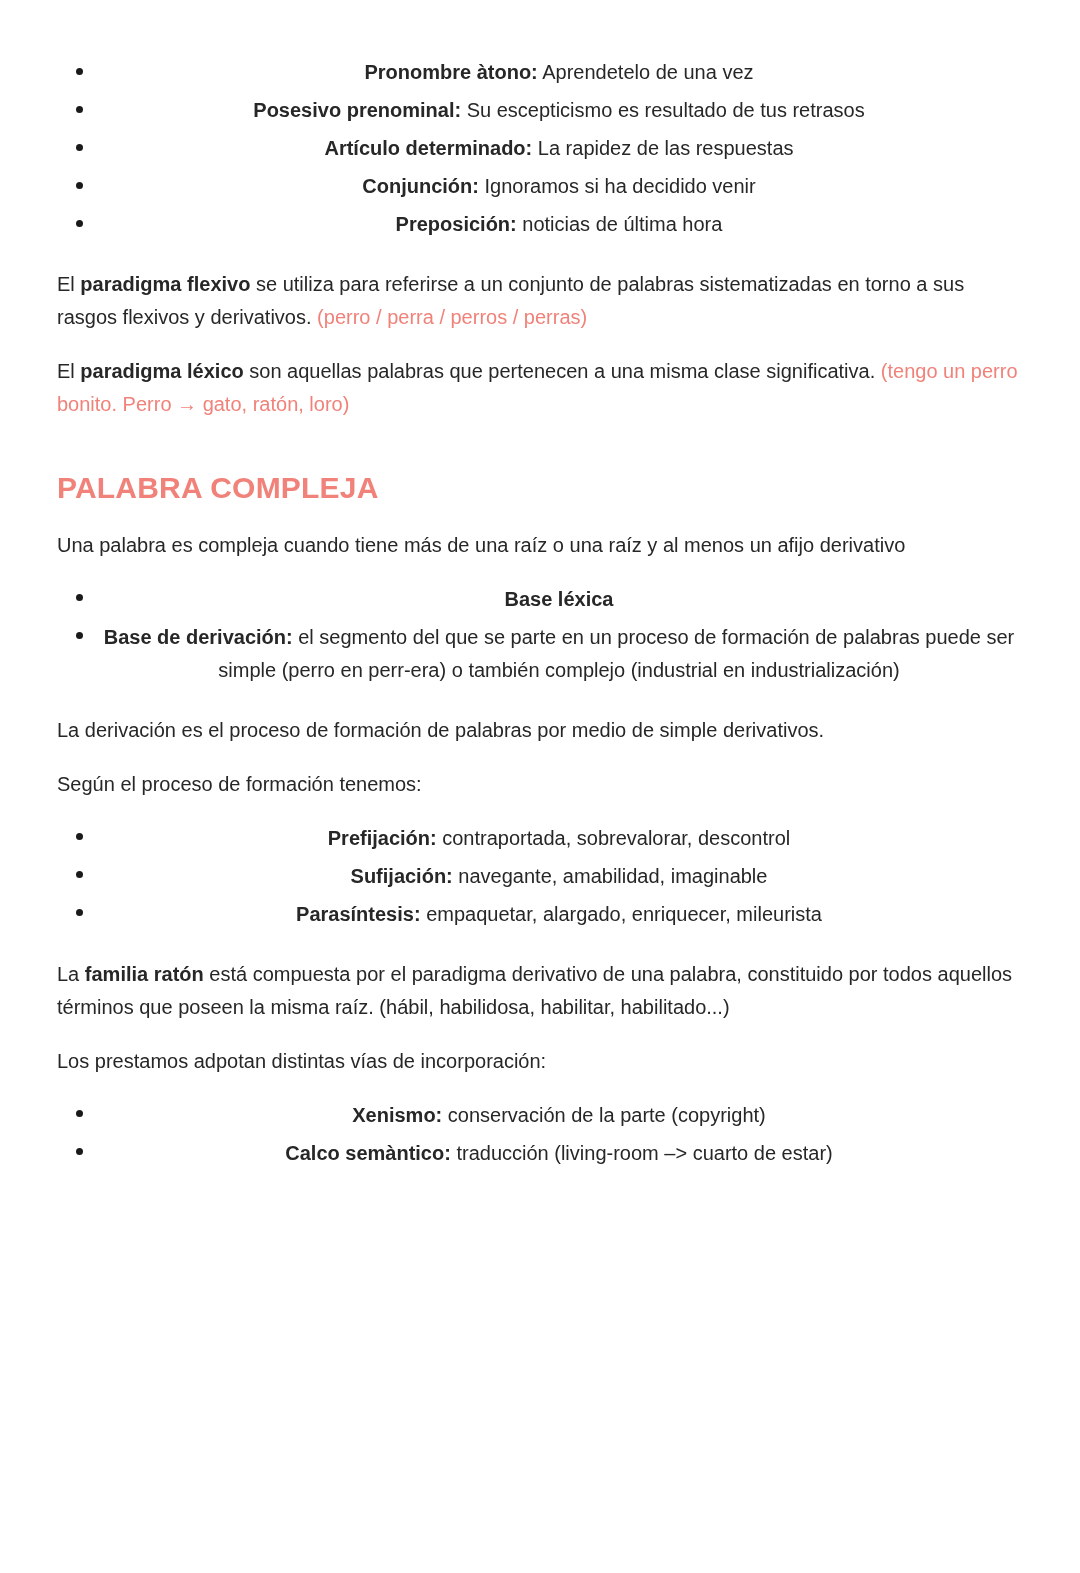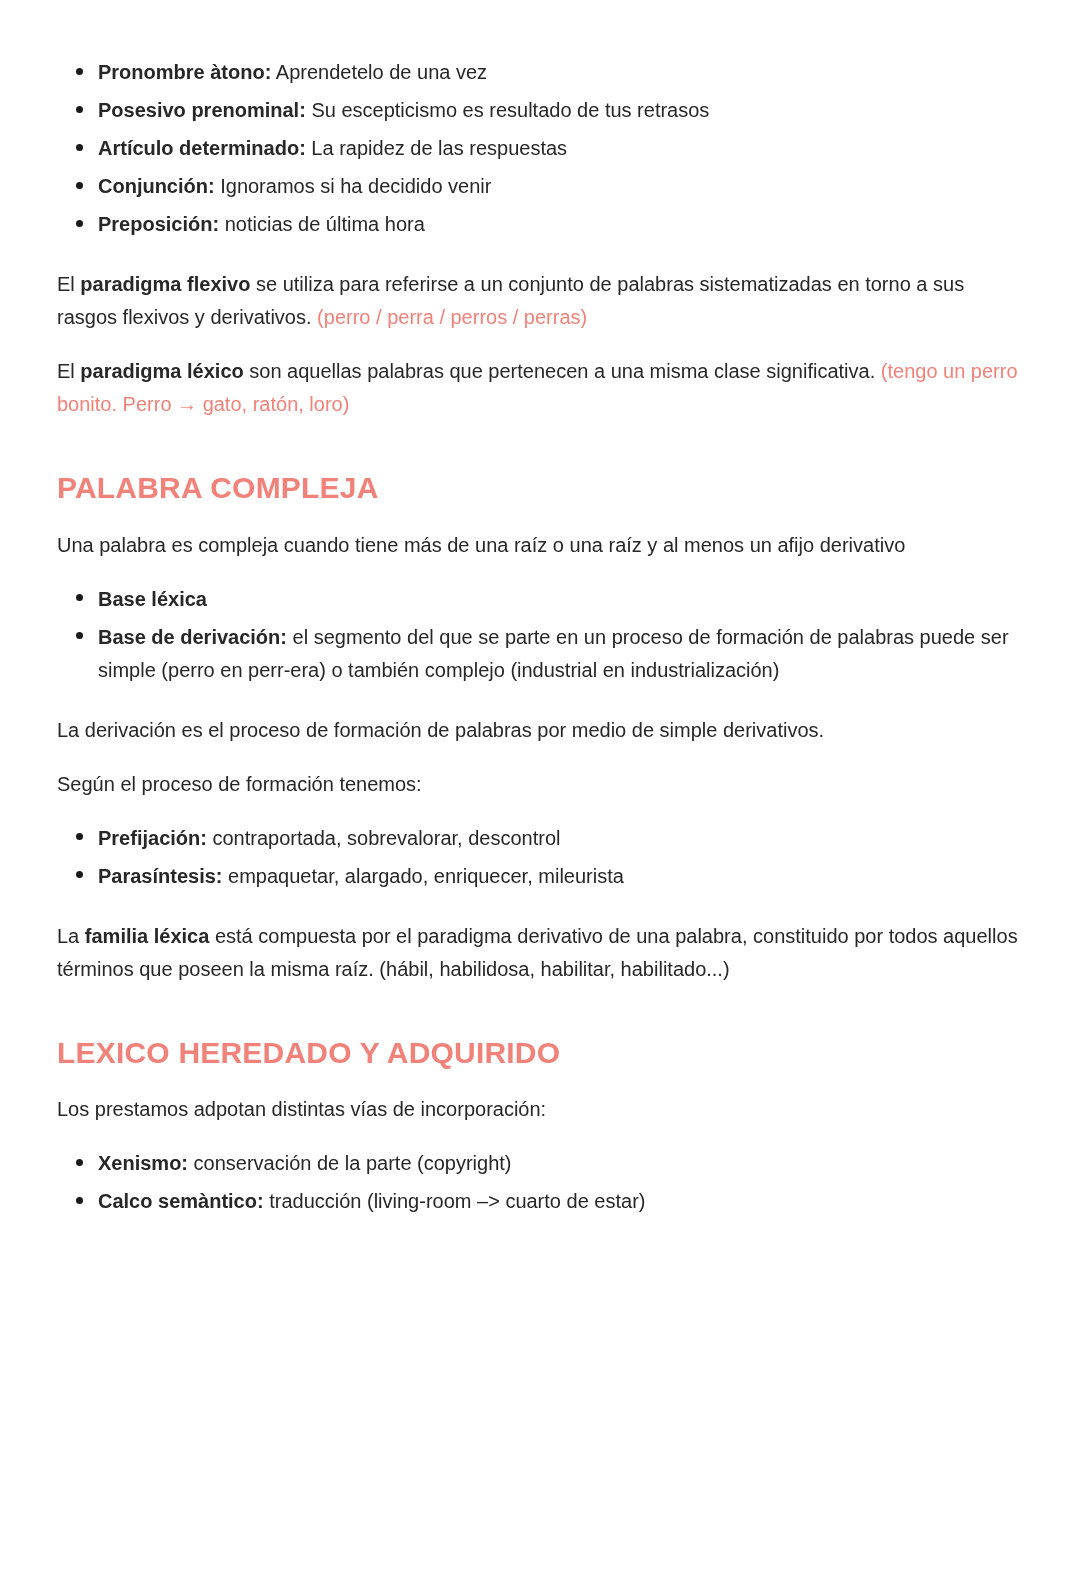--- a/index.html
+++ b/index.html
@@ -23,20 +23,21 @@
   .b { font-weight: 700; }
   .accent { color: var(--accent); }
   ul.bullet-list {
     list-style: none;
     margin: 0 0 27px 0;
     padding: 0 0 0 41px;
   }
   ul.bullet-list li {
     position: relative;
     margin: 0 0 5px 0;
+    text-align: center;
   }
   ul.bullet-list li::before {
     content: "";
     position: absolute;
     left: -22px;
     top: 0.58em;
     width: 7px;
     height: 7px;
     border-radius: 50%;
     background: #1a1a1a;
@@ -75,26 +76,26 @@
     <li><span class="b">Base léxica</span><span></span></li>
     <li><span class="b">Base de derivación:</span><span> el segmento del que se parte en un proceso de formación de palabras puede ser simple (perro en perr-era) o también complejo (industrial en industrialización)</span></li>
   </ul>
 
   <p>La derivación es el proceso de formación de palabras por medio de simple derivativos.</p>
 
   <p>Según el proceso de formación tenemos:</p>
 
   <ul class="bullet-list">
     <li><span class="b">Prefijación:</span><span> contraportada, sobrevalorar, descontrol</span></li>
+    <li><span class="b">Sufijación:</span><span> navegante, amabilidad, imaginable</span></li>
     <li><span class="b">Parasíntesis:</span><span> empaquetar, alargado, enriquecer, mileurista</span></li>
   </ul>
 
-  <p><span>La </span><span class="b">familia léxica</span><span> está compuesta por el paradigma derivativo de una palabra, constituido por todos aquellos términos que poseen la misma raíz. (hábil, habilidosa, habilitar, habilitado...)</span></p>
+  <p><span>La </span><span class="b">familia ratón</span><span> está compuesta por el paradigma derivativo de una palabra, constituido por todos aquellos términos que poseen la misma raíz. (hábil, habilidosa, habilitar, habilitado...)</span></p>
 
-  <h2 class="section-heading">LEXICO HEREDADO Y ADQUIRIDO</h2>
 
   <p>Los prestamos adpotan distintas vías de incorporación:</p>
 
   <ul class="bullet-list">
     <li><span class="b">Xenismo:</span><span> conservación de la parte (copyright)</span></li>
     <li><span class="b">Calco semàntico:</span><span> traducción (living-room –&gt; cuarto de estar)</span></li>
   </ul>
 
 </div>
 

